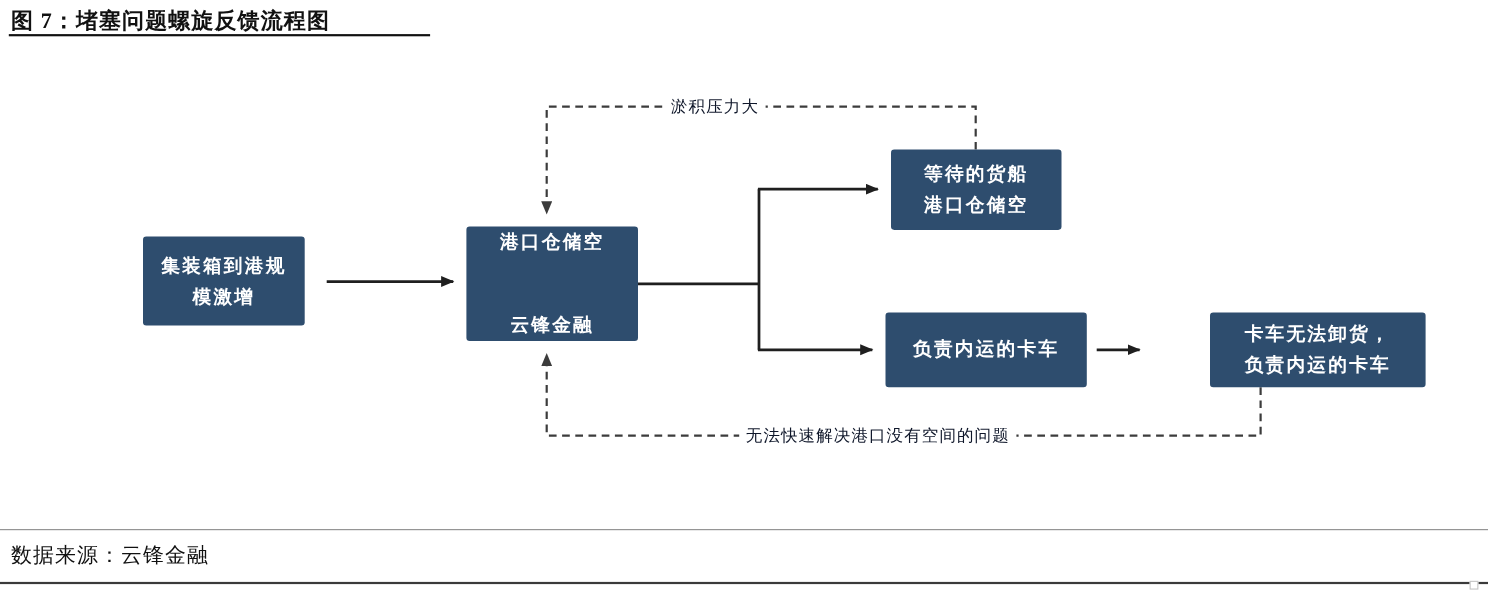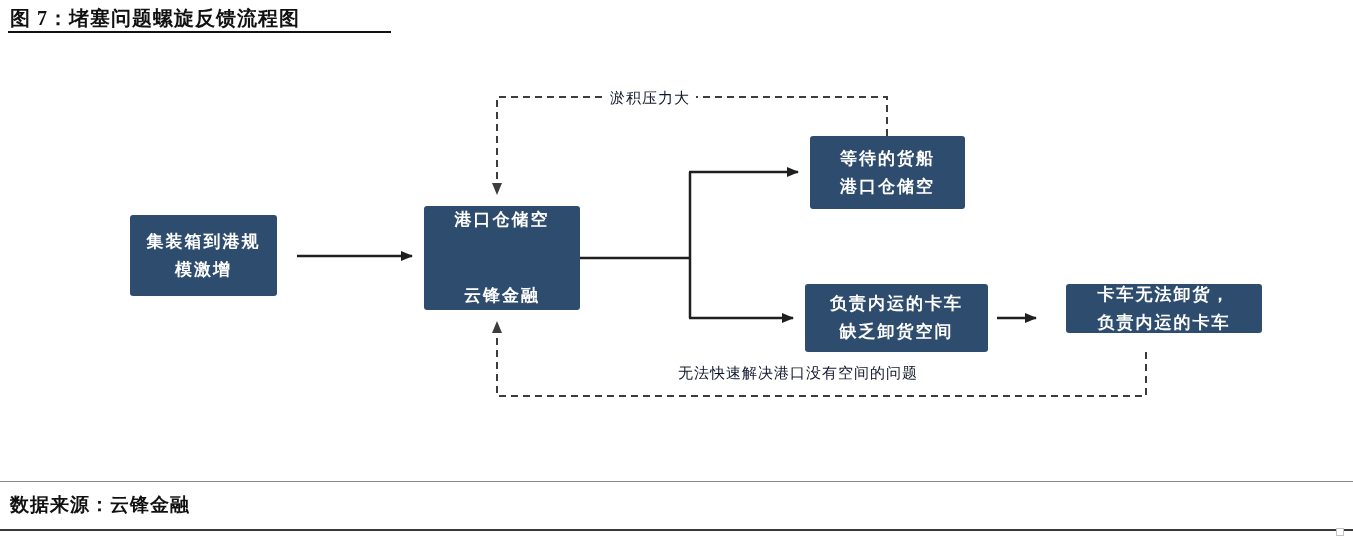--- a/index.html
+++ b/index.html
@@ -48,47 +48,47 @@
     font-size: 17px;
     line-height: 28px;
     letter-spacing: 2px;
     text-align: center;
     white-space: nowrap;
   }
   #box1 { left: 130px; top: 215px; width: 147px; height: 81px; }
   #box2 { left: 424px; top: 206px; width: 156px; height: 104px; justify-content: space-between; }
   #box3 { left: 810px; top: 136px; width: 155px; height: 73px; }
   #box4 { left: 805px; top: 284px; width: 183px; height: 68px; }
-  #box5 { left: 1066px; top: 284px; width: 196px; height: 49px; }
+  #box5 { left: 1100px; top: 284px; width: 196px; height: 68px; }
   .dash-label {
     position: absolute;
     background: #ffffff;
     color: #0f172a;
     font-size: 15px;
     line-height: 18px;
     padding: 0 6px;
     letter-spacing: 1px;
     white-space: nowrap;
   }
   #label-top { left: 604px; top: 89px; }
-  #label-bottom { left: 672px; top: 364px; }
+  #label-bottom { left: 672px; top: 388px; }
   .footer-line-top {
     position: absolute;
     left: 0;
     top: 481px;
     width: 1353px;
     height: 1px;
     background: #8a8a8a;
   }
   .footer-source {
     position: absolute;
     left: 10px;
     top: 492px;
     font-size: 19px;
-    font-weight: bold;
+    font-weight: normal;
     color: #111111;
     letter-spacing: 1px;
     white-space: nowrap;
   }
   .footer-line-bottom {
     position: absolute;
     left: 0;
     top: 529px;
     width: 1353px;
     height: 2px;
@@ -144,21 +144,20 @@
     <span>云锋金融</span>
   </div>
 
   <div class="box" id="box3">
     <span>等待的货船</span>
     <span>港口仓储空</span>
   </div>
 
   <div class="box" id="box4">
     <span>负责内运的卡车</span>
-    <span>缺乏卸货空间</span>
   </div>
 
   <div class="box" id="box5">
     <span>卡车无法卸货，</span>
     <span>负责内运的卡车</span>
   </div>
 
   <div class="dash-label" id="label-top">淤积压力大</div>
   <div class="dash-label" id="label-bottom">无法快速解决港口没有空间的问题</div>
 

